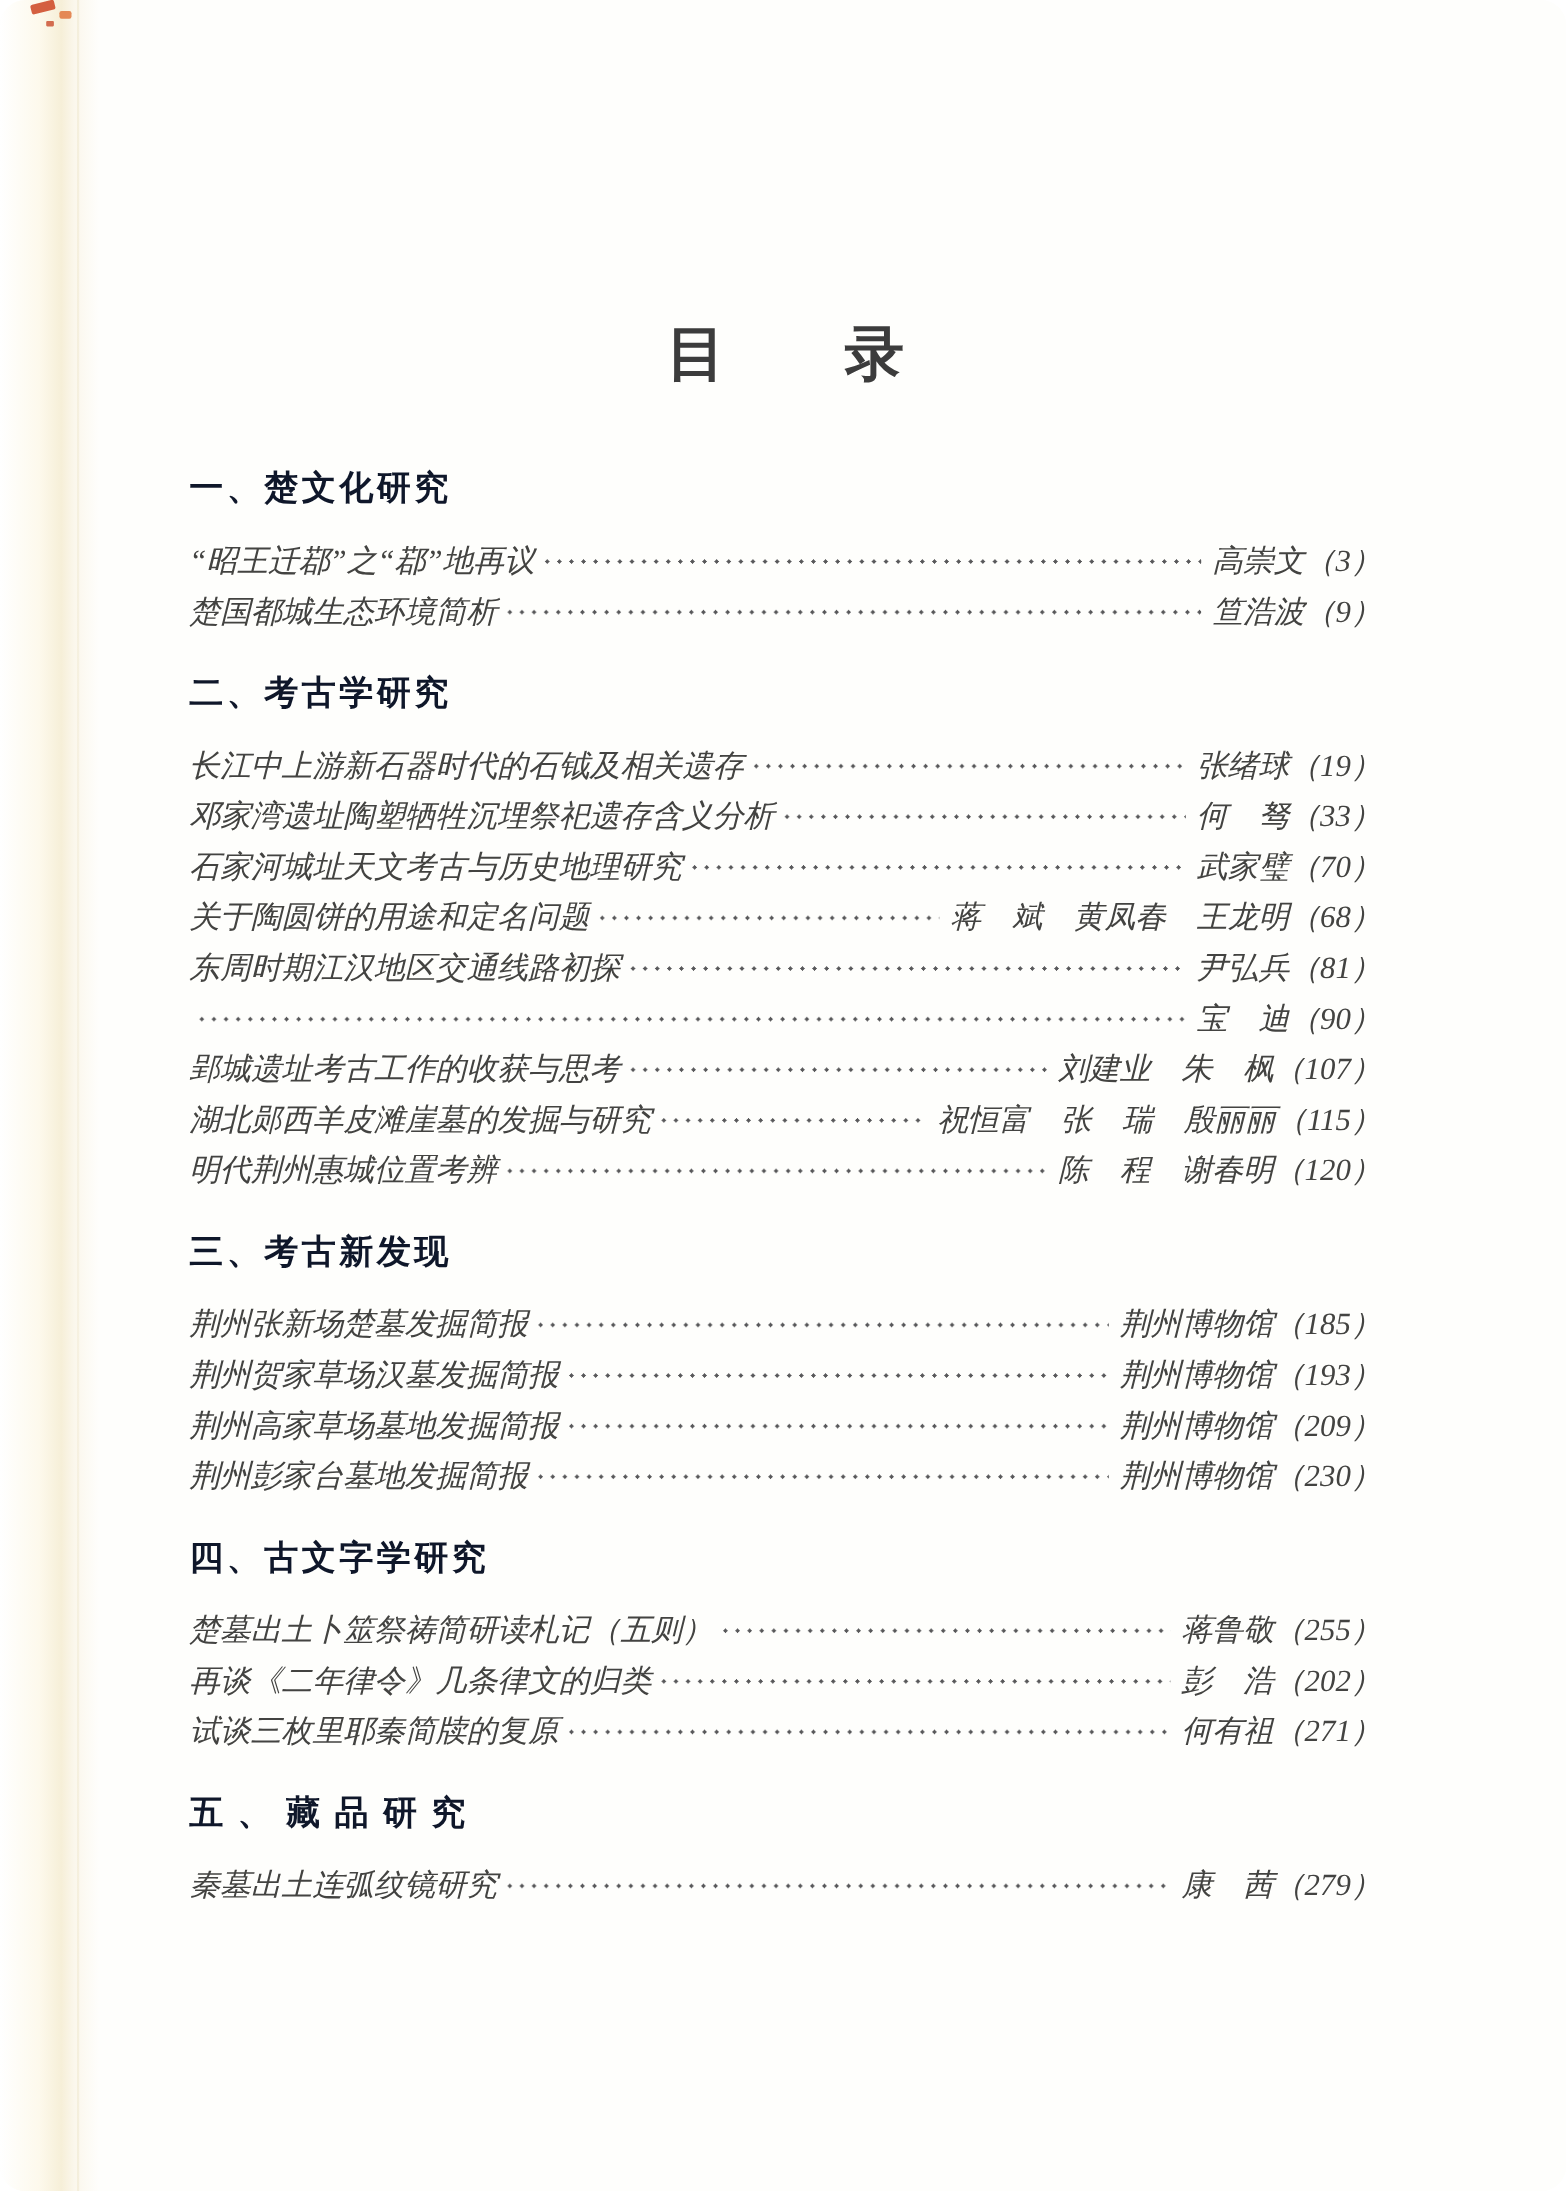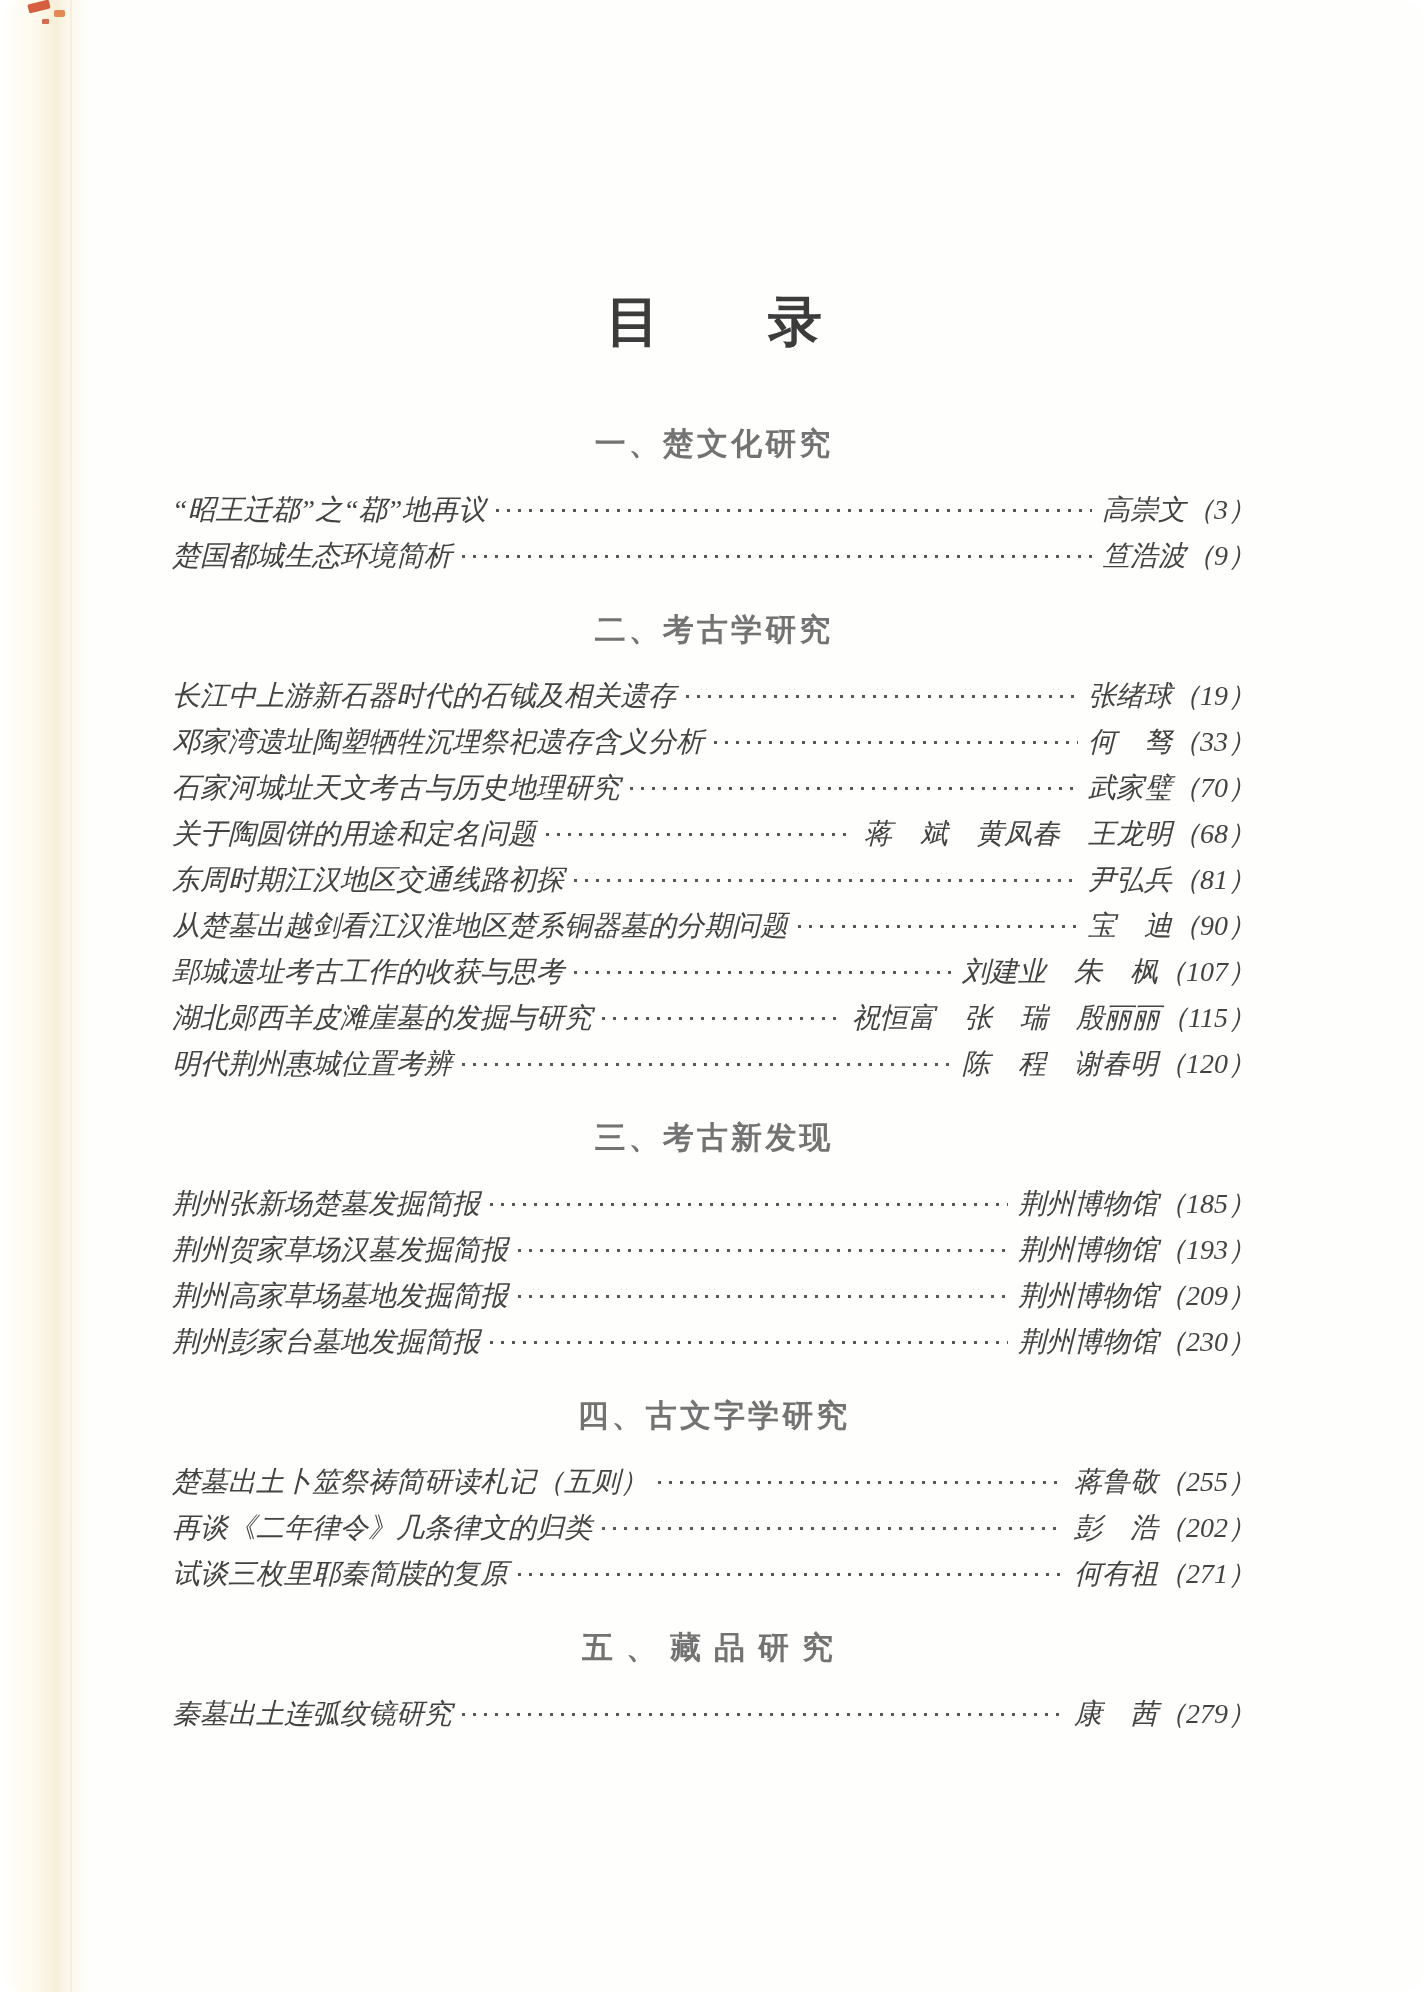--- a/index.html
+++ b/index.html
@@ -34,24 +34,24 @@
   .doc-title {
     margin:0 0 64px 0;
     text-align:center;
     font-size:54px; font-weight:700;
     color:#3c3c3c;
     font-family:"Liberation Serif", serif;
   }
 
   .section-heading {
     margin:30px 0 22px 0;
-    text-align:center;
+    text-align:left;
     font-size:31px; font-weight:700;
     letter-spacing:.10em;
-    color:#737373;
+    color:#0f172a;
     font-family:"Liberation Sans", sans-serif;
   }
   .section:last-of-type .section-heading { letter-spacing:.42em; }
 
   .row {
     display:flex; align-items:center;
     height:46px;
     font-size:28px;
     color:#434341;
     white-space:nowrap;
@@ -134,21 +134,20 @@
   </div>
 
   <div class="row">
     <span class="t">东周时期江汉地区交通线路初探</span>
     <span class="leader"></span>
     <span class="a">尹弘兵</span>
     <span class="p">（81）</span>
   </div>
 
   <div class="row">
-    <span class="t">从楚墓出越剑看江汉淮地区楚系铜器墓的分期问题</span>
     <span class="leader"></span>
     <span class="a">宝　迪</span>
     <span class="p">（90）</span>
   </div>
 
   <div class="row">
     <span class="t">郢城遗址考古工作的收获与思考</span>
     <span class="leader"></span>
     <span class="a">刘建业　朱　枫</span>
     <span class="p">（107）</span>

